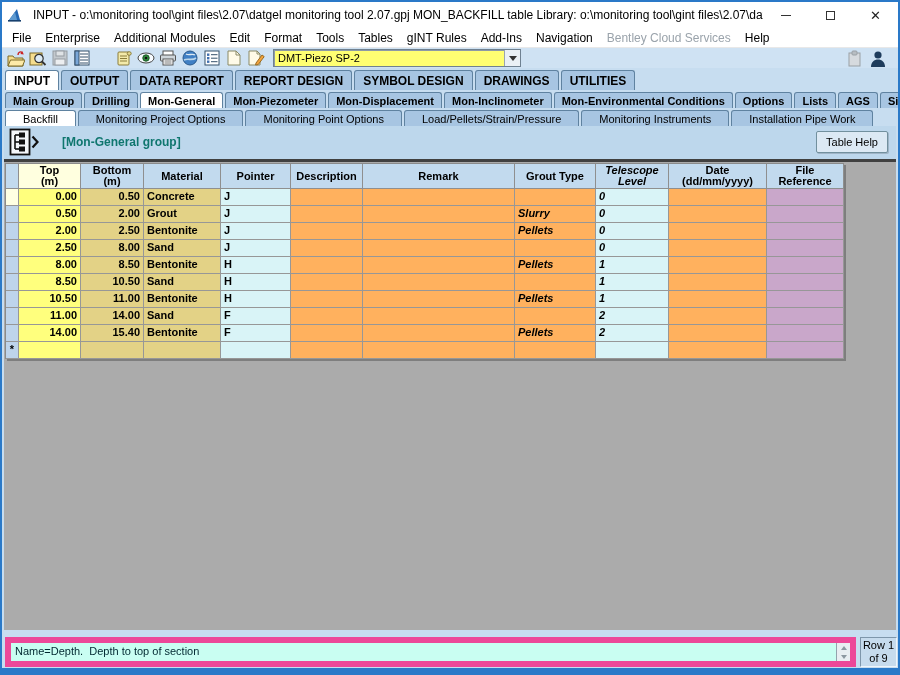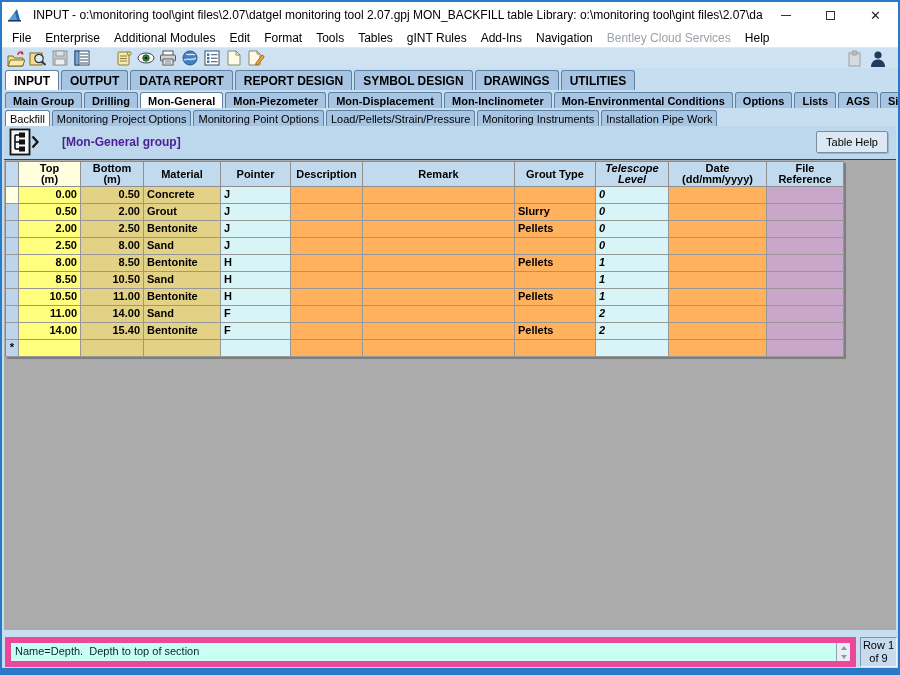--- a/index.html
+++ b/index.html
@@ -42,54 +42,54 @@
   
   .tabbar { position:absolute; left:2px; right:2px; display:flex; align-items:flex-end; padding-left:1px; }
   .tabbar.r1 { top:66px; height:22px; }
   .tabbar.r2 { top:88px; height:18px;text-align:right; }
   .tabbar.r3 { top:106px; height:18px; }
   .tab { flex:0 0 auto; margin-right:2px; border:1px solid #5f82a0; border-bottom:none;
          border-radius:3px 3px 0 0; background:#a7c5e2; color:#000; display:flex;
          align-items:center; justify-content:center; white-space:nowrap; }
   .r1 .tab { height:20px; font-weight:bold; font-size:12px; padding:0 8px; }
   .r2 .tab { height:16px; font-weight:bold; font-size:11px; padding:0 7px; }
-  .r3 .tab { height:16px; font-size:11px; padding:0 4px; }
+  .r3 .tab { height:16px; font-size:11px; padding:0 17px; }
   .tab.active { background:#fff; }
 
   
   .groupbar { position:absolute; top:124px; left:2px; right:2px; height:33px; background:#bdd7ec; }
   .group-icon { position:absolute; left:5px; top:2px; }
-  .group-label { position:absolute; left:58px; top:9px; font-weight:bold; font-size:12px; color:#4c1d95; }
+  .group-label { position:absolute; left:58px; top:9px; font-weight:bold; font-size:12px; color:#0f766e; }
   .table-help { position:absolute; right:8px; top:5px; height:22px; padding:0 9px; background:#dce9f4;
                 border:1px solid #72909e; border-radius:2px; font-size:11px; color:#000;
                 display:flex; align-items:center; box-shadow:1px 1px 0 #9fb4c6; }
 
   
   .workspace { position:absolute; top:157px; left:2px; right:2px; height:471px;
-               background:#ababab; border-top:1px solid #404040; }
+               background:#ababab; border-top:3px solid #404040; }
   .grid { position:absolute; left:1px; top:1px; font-weight:bold; font-size:11px; color:#000;
           border-left:1px solid #8a8a8a; border-top:1px solid #8a8a8a;
           box-shadow:2px 2px 0 rgba(70,70,70,.45); background:#9c9c9c; }
   .hr, .tr { display:flex; }
   .th { height:25px; background:#c2daee; border-right:1px solid #8f8f8f; border-bottom:1px solid #8f8f8f;
         display:flex; flex-direction:column; align-items:center; justify-content:center;
         line-height:11px; text-align:center; overflow:hidden; }
   .th.hl { background:#ffffdf; }
   .td { height:17px; border-right:1px solid #979797; border-bottom:1px solid #979797;
         padding:0 3px; line-height:15px; overflow:hidden; white-space:nowrap; }
   .col-sel       { width:13px; padding:0; text-align:center; }
   .td.col-sel    { background:#bed4eb; }
   .td.col-sel.sel-active { background:#ffffe2; }
   .col-top       { width:62px; } .td.col-top { background:#ffff7d; text-align:right; }
   .col-bottom    { width:63px; } .td.col-bottom { background:#e3d286; text-align:right; }
   .col-material  { width:77px; } .td.col-material { background:#e3d286; }
   .col-pointer   { width:70px; } .td.col-pointer { background:#d9f4f7; }
   .col-desc      { width:72px; } .td.col-desc { background:#ffb15e; }
   .col-remark    { width:152px; } .td.col-remark { background:#ffb15e; }
-  .col-grout     { width:81px; } .td.col-grout { background:#ffb15e; }
+  .col-grout     { width:81px; } .td.col-grout { background:#ffb15e;font-style:italic; }
   .col-telescope { width:73px;font-style:italic; } .td.col-telescope { background:#d9f4f7; }
   .col-date      { width:98px; } .td.col-date { background:#ffb15e; }
   .col-fileref   { width:77px; } .td.col-fileref { background:#c9a7ca; }
 
   
   .status-box { position:absolute; left:3px; top:635px; width:851px; height:30px;
                 background:#c9fef2; border:6px solid #ec4899; display:flex; }
   .status-text { flex:1; font-size:11px; color:#002830; padding:2px 4px; white-space:pre; overflow:hidden; }
   .status-sb { width:14px; border-left:1px solid #93a3ad; background:#e8eef2;
                display:flex; flex-direction:column; justify-content:space-between; }
@@ -227,20 +227,26 @@
         <path d="M9 1v4h4" fill="none" stroke="#8a8a66"></path>
       </svg>
     </div>
     <div class="tbtn">
       <svg width="17" height="16" viewBox="0 0 17 16">
         <path d="M1 1h8l3 3v11H1z" fill="#fffbe8" stroke="#8a8a66"></path>
         <path d="M9 1v3h3" fill="none" stroke="#8a8a66"></path>
         <path d="M8 13l6-8 2.2 1.6-6 8L7.6 15z" fill="#f2a33c" stroke="#9a6a20"></path>
       </svg>
     </div>
+    <div class="combo">
+      <div class="combo-text">DMT-Piezo SP-2</div>
+      <div class="combo-btn">
+        <span class="combo-arrow"></span>
+      </div>
+    </div>
     <div class="tb-right">
       <svg width="15" height="17" viewBox="0 0 15 17">
         <rect x="2" y="3" width="11" height="13" fill="#d6dade" stroke="#9aa0a5"></rect>
         <rect x="5" y="1" width="5" height="4" rx="1" fill="#b7bdc2" stroke="#9aa0a5"></rect>
       </svg>
       <svg width="16" height="17" viewBox="0 0 16 17">
         <circle cx="8" cy="5" r="3.6" fill="#1e3c5c"></circle>
         <path d="M1 17c0-5 3.2-7.5 7-7.5s7 2.5 7 7.5z" fill="#1e3c5c"></path>
       </svg>
     </div>

